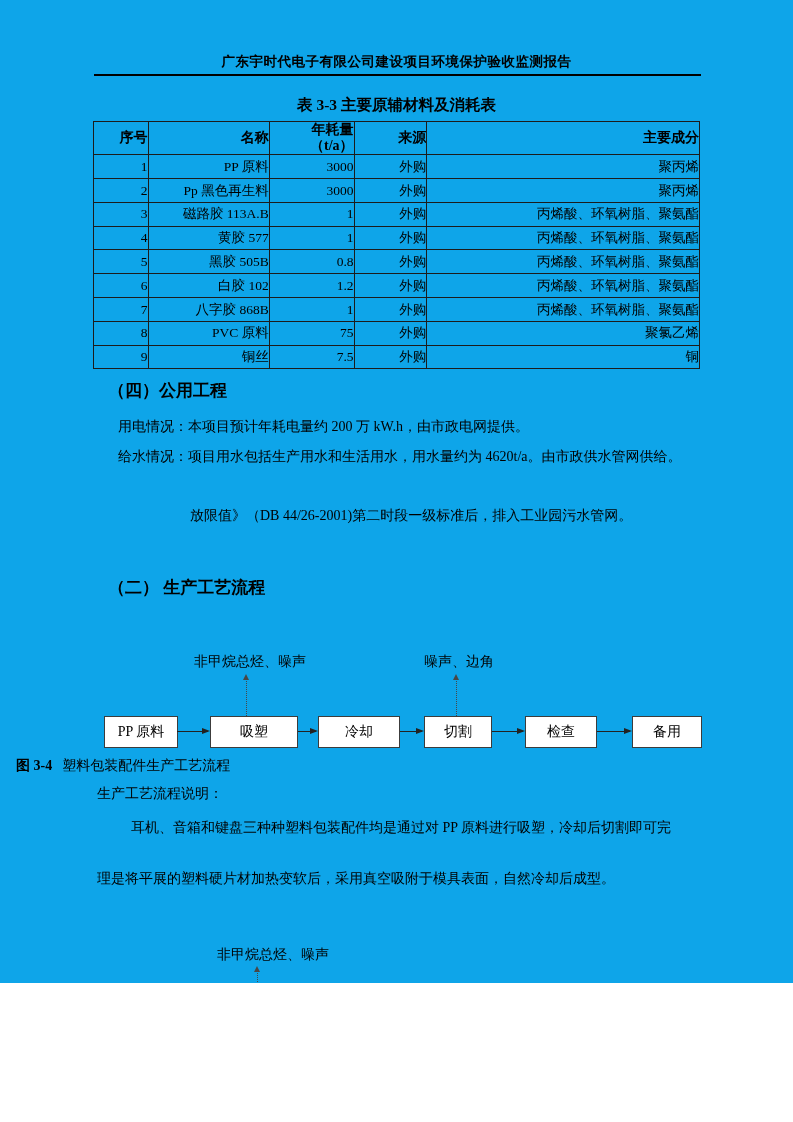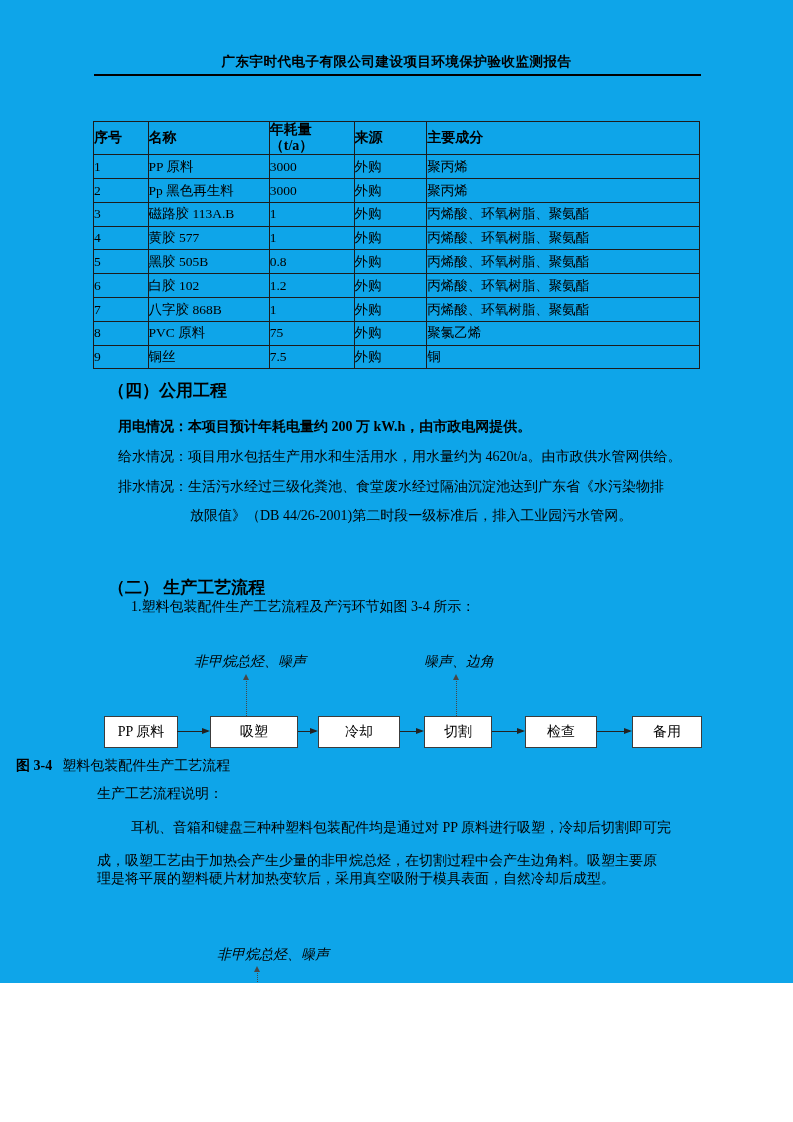--- a/index.html
+++ b/index.html
@@ -11,21 +11,21 @@
     position:absolute; top:53px; left:0; width:100%; text-align:center;
     font-size:13.5px; font-weight:600; letter-spacing:.5px;
   }
   .header-rule { position:absolute; top:74px; left:94px; width:607px; height:2.4px; background:#000; }
   .table-title {
     position:absolute; top:95px; left:0; width:100%; text-align:center;
     font-size:15.5px; font-weight:bold;
   }
   table.materials {
     position:absolute; top:121px; left:93px; width:607px;
-    border-collapse:collapse; table-layout:fixed; text-align:left;
+    border-collapse:collapse; table-layout:fixed; text-align:right;
   }
   table.materials th, table.materials td {
     border:1.6px solid #1c1c1c; padding:0; line-height:1.15; overflow:hidden;
   }
   table.materials th { font-size:14px; font-weight:bold; height:25px; }
   table.materials td { font-size:13.5px; height:22.8px; }
   .col-no{width:9%;} .col-name{width:20%;} .col-amt{width:14%;} .col-src{width:12%;} .col-comp{width:45%;}
 
   .h2 { position:absolute; font-size:17px; font-weight:bold; white-space:nowrap; }
   .tline { position:absolute; font-size:14px; white-space:nowrap; }
@@ -38,33 +38,34 @@
   .harrow { position:absolute; height:0; border-top:1.4px solid #222; }
   .harrow::after {
     content:''; position:absolute; right:-2px; top:-4.4px;
     border-left:8px solid #222; border-top:3.6px solid transparent; border-bottom:3.6px solid transparent;
   }
   .varrow { position:absolute; width:0; border-left:1.3px dotted #474747; }
   .varrow::before {
     content:''; position:absolute; top:-2px; left:-4.2px;
     border-bottom:6px solid #474747; border-left:3.4px solid transparent; border-right:3.4px solid transparent;
   }
-  .ann { position:absolute; font-size:14px; transform:translateX(-50%); white-space:nowrap;font-style:italic; }
+  .ann { position:absolute; font-size:14px; transform:translateX(-50%); white-space:nowrap; }
   .fig-caption { position:absolute; top:757px; left:16px; width:100%; text-align:left; font-size:14px; }
   .fig-caption .lbl { font-weight:bold; margin-right:10px; }
   .footer { position:absolute; top:1037px; left:381px; transform:translateX(-50%); font-size:13px; white-space:nowrap; }
 </style>
 </head>
 <body>
 
 <div class="page">
 
   <div class="header-title">广东宇时代电子有限公司建设项目环境保护验收监测报告</div>
   <div class="header-rule"></div>
 
+  <div class="table-title">表 3-3 主要原辅材料及消耗表</div>
   <table class="materials">
     <colgroup>
       <col class="col-no">
         <col class="col-name">
         <col class="col-amt">
         <col class="col-src">
         <col class="col-comp">
     </colgroup>
     <thead>
       <tr>
@@ -136,27 +137,25 @@
           <td>9</td>
           <td>铜丝</td>
           <td>7.5</td>
           <td>外购</td>
           <td>铜</td>
         </tr>
       </tbody>
   </table>
 
   <div class="h2" style="left:108px; top:379px;">（四）公用工程</div>
-  <div class="tline" style="left:118px; top:418px;font-weight:bold;">用电情况：本项目预计年耗电量约 200 万 kW.h，由市政电网提供。</div>
+  <div class="tline" style="left:118px; top:418px;">用电情况：本项目预计年耗电量约 200 万 kW.h，由市政电网提供。</div>
   <div class="tline" style="left:118px; top:448px;">给水情况：项目用水包括生产用水和生活用水，用水量约为 4620t/a。由市政供水管网供给。</div>
-  <div class="tline" style="left:118px; top:478px;">排水情况：生活污水经过三级化粪池、食堂废水经过隔油沉淀池达到广东省《水污染物排</div>
   <div class="tline" style="left:190px; top:507px;">放限值》（DB 44/26-2001)第二时段一级标准后，排入工业园污水管网。</div>
 
   <div class="h2" style="left:108px; top:576px;">（二） 生产工艺流程</div>
-  <div class="tline" style="left:131px; top:598px;">1.塑料包装配件生产工艺流程及产污环节如图 3-4 所示：</div>
 
   <div class="ann" style="left:250px; top:653px;">非甲烷总烃、噪声</div>
   <div class="ann" style="left:459px; top:653px;">噪声、边角</div>
   <div class="varrow" style="left:246px; top:676px; height:40px;"></div>
   <div class="varrow" style="left:456px; top:676px; height:40px;"></div>
 
   <div class="dbox" style="left:104px; top:716px; width:72px;">PP 原料</div>
   <div class="dbox" style="left:210px; top:716px; width:86px;">吸塑</div>
   <div class="dbox" style="left:318px; top:716px; width:80px;">冷却</div>
   <div class="dbox" style="left:424px; top:716px; width:66px;">切割</div>
@@ -168,21 +167,20 @@
   <div class="harrow" style="left:400px; top:731px; width:22px;"></div>
   <div class="harrow" style="left:492px; top:731px; width:31px;"></div>
   <div class="harrow" style="left:597px; top:731px; width:33px;"></div>
 
   <div class="fig-caption">
     <span class="lbl">图 3-4</span><span>塑料包装配件生产工艺流程</span>
   </div>
 
   <div class="tline" style="left:97px;  top:785px;">生产工艺流程说明：</div>
   <div class="tline" style="left:131px; top:819px;">耳机、音箱和键盘三种种塑料包装配件均是通过对 PP 原料进行吸塑，冷却后切割即可完</div>
-  <div class="tline" style="left:97px;  top:852px;">成，吸塑工艺由于加热会产生少量的非甲烷总烃，在切割过程中会产生边角料。吸塑主要原</div>
   <div class="tline" style="left:97px;  top:870px;">理是将平展的塑料硬片材加热变软后，采用真空吸附于模具表面，自然冷却后成型。</div>
 
   <div class="ann" style="left:273px; top:946px;">非甲烷总烃、噪声</div>
   <div class="varrow" style="left:257px; top:968px; height:34px;"></div>
 
   <div class="dbox" style="left:68px;  top:1002px; width:119px; height:31px;">PP 黑色再生料</div>
   <div class="dbox" style="left:223px; top:1002px; width:70px;  height:31px;border-radius:15px;">注塑</div>
   <div class="dbox" style="left:355px; top:1002px; width:70px;  height:31px;">冷却</div>
   <div class="dbox" style="left:498px; top:1002px; width:70px;  height:31px;">包装</div>
   <div class="dbox" style="left:637px; top:1002px; width:68px;  height:31px;">备用</div>

